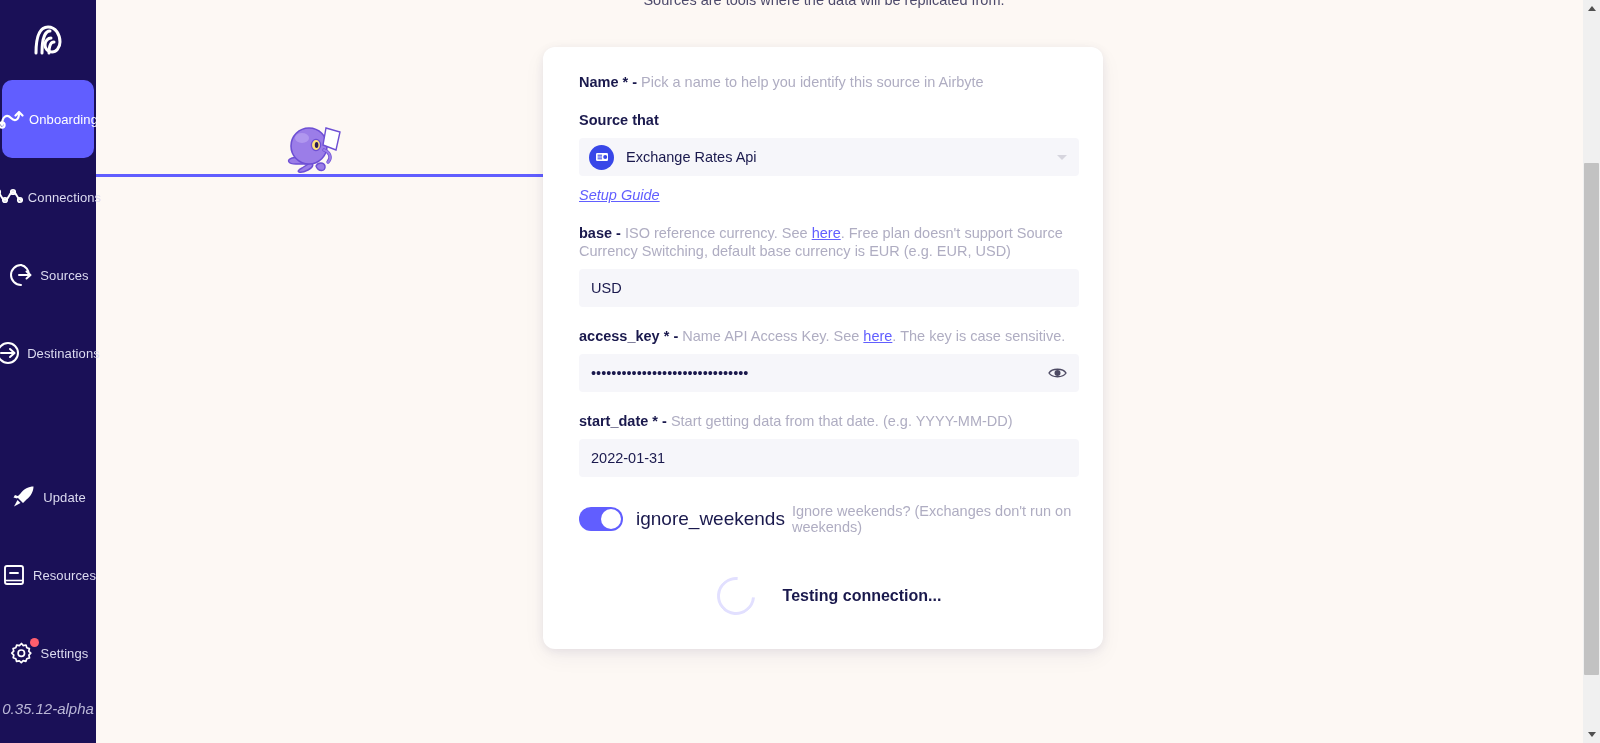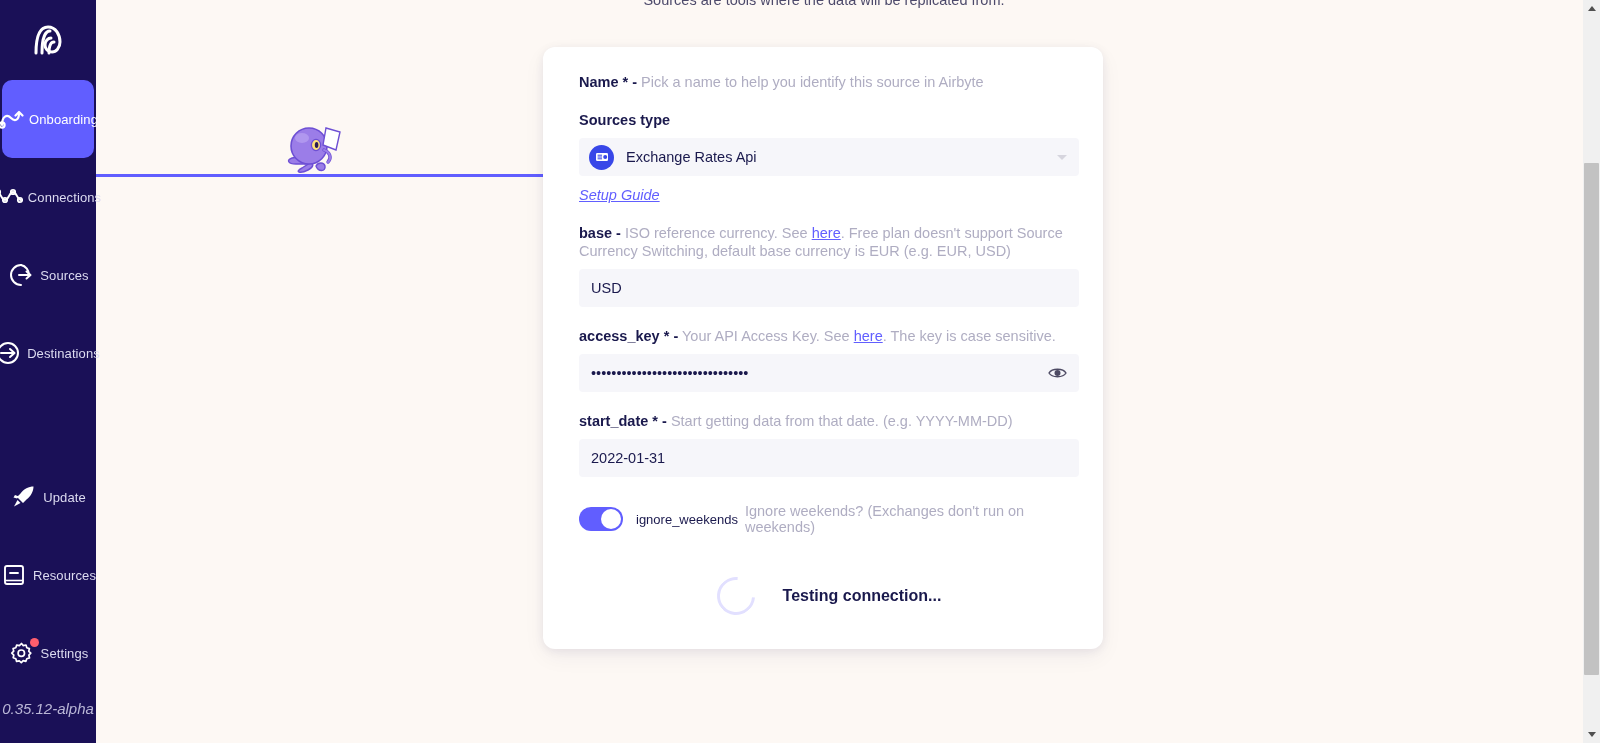--- a/index.html
+++ b/index.html
@@ -236,21 +236,21 @@
   #ignore-toggle::after {
     content: "";
     position: absolute;
     right: 2px; top: 2px;
     width: 20px; height: 20px;
     border-radius: 50%;
     background: #ffffff;
   }
   #toggle-name {
     margin-left: 13px;
-    font-size: 13px;
+    font-size: 19px;
     color: #1a194d;
   }
   #toggle-desc {
     margin-left: 7px;
     font-size: 14.5px;
     color: #afadc2;
   }
 
   
   #testing-row {
@@ -442,21 +442,21 @@
       <div class="field-label">
         <span class="lab-name">Name</span>
         <span class="lab-star">*</span>
         <span class="lab-dash">-</span>
         <span class="lab-desc">Pick a name to help you identify this source in Airbyte</span>
       </div>
     </div>
 
     <div class="field-block">
       <div class="field-label">
-        <span class="lab-name">Sources type</span>
+        <span class="lab-name">Source that</span>
       </div>
       <div class="select-box">
         <span class="src-avatar">
           <svg width="16" height="16" viewBox="0 0 16 16" fill="none">
             <rect x="2" y="4" width="12" height="8" rx="1.2" fill="#ffffff"></rect>
             <path d="M3.6 6.2 L8 6.2 M3.6 8 L8 8 M3.6 9.8 L8 9.8" stroke="#3847e8" stroke-width="1"></path>
             <circle cx="11.2" cy="8" r="2" fill="#3847e8"></circle>
           </svg>
         </span>
         <span class="select-value">Exchange Rates Api</span>
@@ -472,21 +472,21 @@
         <span class="lab-desc">ISO reference currency. See </span><span class="lab-link">here</span><span class="lab-desc">. Free plan doesn't support Source Currency Switching, default base currency is EUR (e.g. EUR, USD)</span>
       </div>
       <div class="text-input">USD</div>
     </div>
 
     <div class="field-block">
       <div class="field-label">
         <span class="lab-name">access_key</span>
         <span class="lab-star">*</span>
         <span class="lab-dash">-</span>
-        <span class="lab-desc">Your API Access Key. See </span><span class="lab-link">here</span><span class="lab-desc">. The key is case sensitive.</span>
+        <span class="lab-desc">Name API Access Key. See </span><span class="lab-link">here</span><span class="lab-desc">. The key is case sensitive.</span>
       </div>
       <div class="input-wrap">
         <div class="text-input">•••••••••••••••••••••••••••••••</div>
         <span class="eye-btn">
           <svg width="19" height="14" viewBox="0 0 19 14" fill="none">
             <path d="M1 7 C4 2 15 2 18 7 C15 12 4 12 1 7 Z" stroke="#4d4a63" stroke-width="1.4" fill="none"></path>
             <circle cx="9.5" cy="7" r="3" fill="#4d4a63"></circle>
           </svg>
         </span>
       </div>

